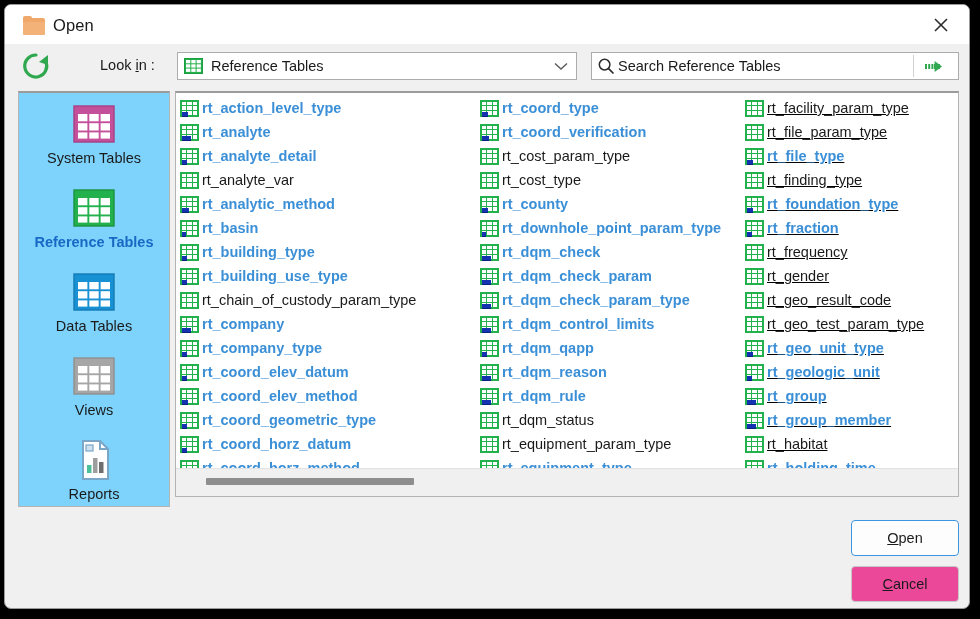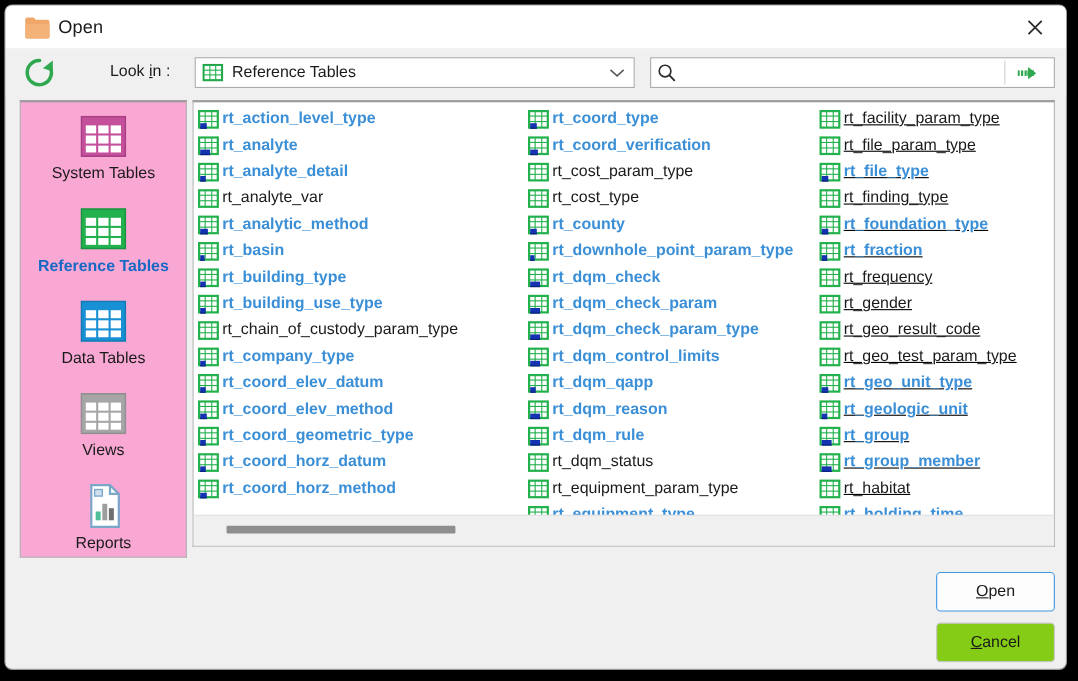--- a/index.html
+++ b/index.html
@@ -162,21 +162,21 @@
     width: 43px; height: 26px;
     display: flex; align-items: center; justify-content: center;
   }
 
   
   #sidebar {
     position: absolute;
     left: 13px; top: 86px;
     width: 152px;
     height: 416px;
-    background: #f9a8d4;
+    background: #7dd3fc;
     border: 1px solid #b4b4b4;
     border-top: 2px solid #9b9b9b;
     box-sizing: border-box;
     overflow: hidden;
   }
   .place-item {
     width: 100%;
     height: 84px;
     display: flex;
     flex-direction: column;
@@ -291,21 +291,21 @@
     left: 30px; top: 9px;
     width: 208px; height: 7px;
     background: #8e8e8e;
     border-radius: 1px;
   }
 
   
   .dlg-button {
     position: absolute;
     width: 108px; height: 36px;
-    background: #84cc16;
+    background: #ec4899;
     border: 1px solid #c6c6c6;
     border-radius: 4px;
     box-sizing: border-box;
     font-size: 14.5px;
     color: #1a1a1a;
     display: flex;
     align-items: center;
     justify-content: center;
     cursor: default;
   }
@@ -377,20 +377,21 @@
       </span>
     </div>
 
     <div id="search-box">
       <span id="search-icon">
         <svg width="18" height="18" viewBox="0 0 18 18" aria-hidden="true">
           <circle cx="7.6" cy="7.6" r="5.3" fill="none" stroke="#2b2b2b" stroke-width="1.5"></circle>
           <line x1="11.6" y1="11.6" x2="16" y2="16" stroke="#2b2b2b" stroke-width="1.7" stroke-linecap="round"></line>
         </svg>
       </span>
+      <span id="search-input-text" placeholder="Search Reference Tables">Search Reference Tables</span>
       <div id="search-divider"></div>
       <div id="search-go-button">
         <svg width="24" height="15" viewBox="0 0 24 15" aria-hidden="true">
           <g fill="#2fa84f">
             <rect x="0" y="5" width="2" height="5"></rect>
             <rect x="3.2" y="5" width="2" height="5"></rect>
             <rect x="6.4" y="5" width="2" height="5"></rect>
             <polygon points="9.6,2 17,7.5 9.6,13"></polygon>
             <rect x="9" y="5" width="6" height="5"></rect>
           </g>
@@ -692,20 +693,39 @@
                   <i></i>
                   <i></i>
                   <i></i>
                   <i></i>
                   <i></i>
                   <i></i>
                   <i></i>
                   <i></i>
                 </span>
               </span>
+              <span class="tbl-badge" style="width: 9px;"></span>
+            </span>
+            <span class="file-label">rt_company</span>
+          </div>
+          <div class="file-item visited">
+            <span class="file-icon">
+              <span class="tbl-icon">
+                <span class="cells">
+                  <i></i>
+                  <i></i>
+                  <i></i>
+                  <i></i>
+                  <i></i>
+                  <i></i>
+                  <i></i>
+                  <i></i>
+                  <i></i>
+                </span>
+              </span>
               <span class="tbl-badge" style="width: 5px;"></span>
             </span>
             <span class="file-label">rt_company_type</span>
           </div>
           <div class="file-item visited">
             <span class="file-icon">
               <span class="tbl-icon">
                 <span class="cells">
                   <i></i>
                   <i></i>

